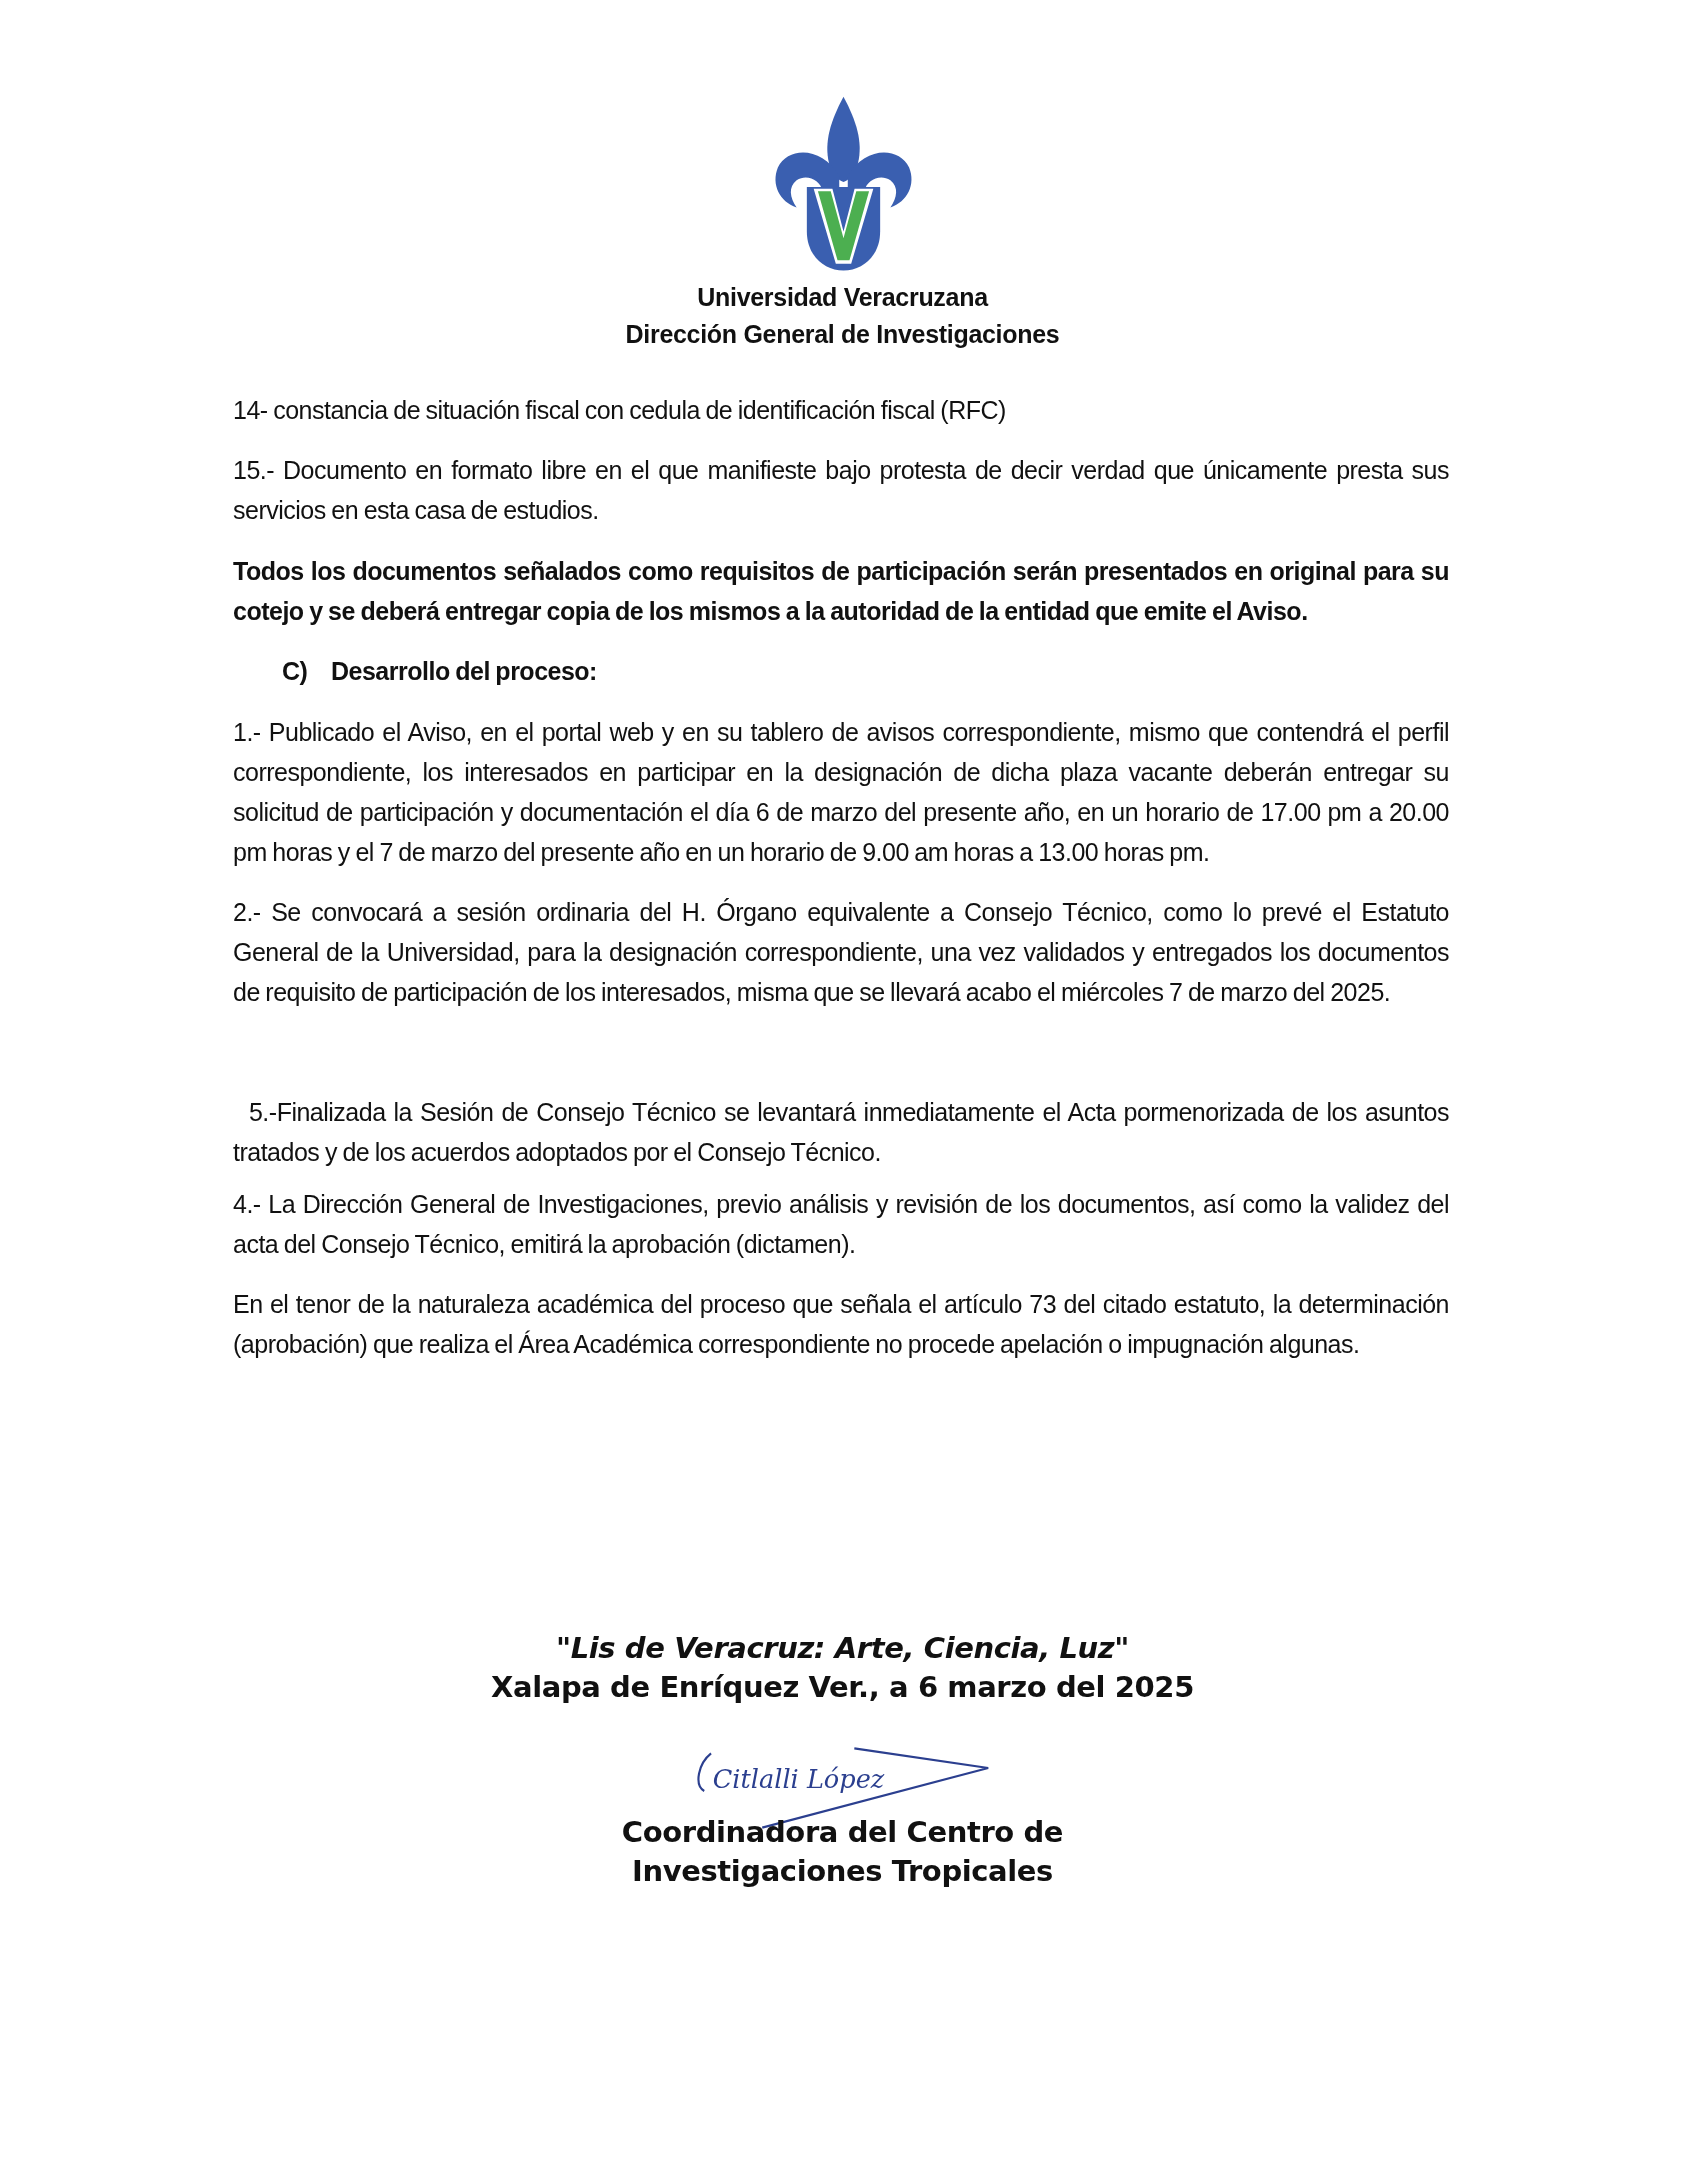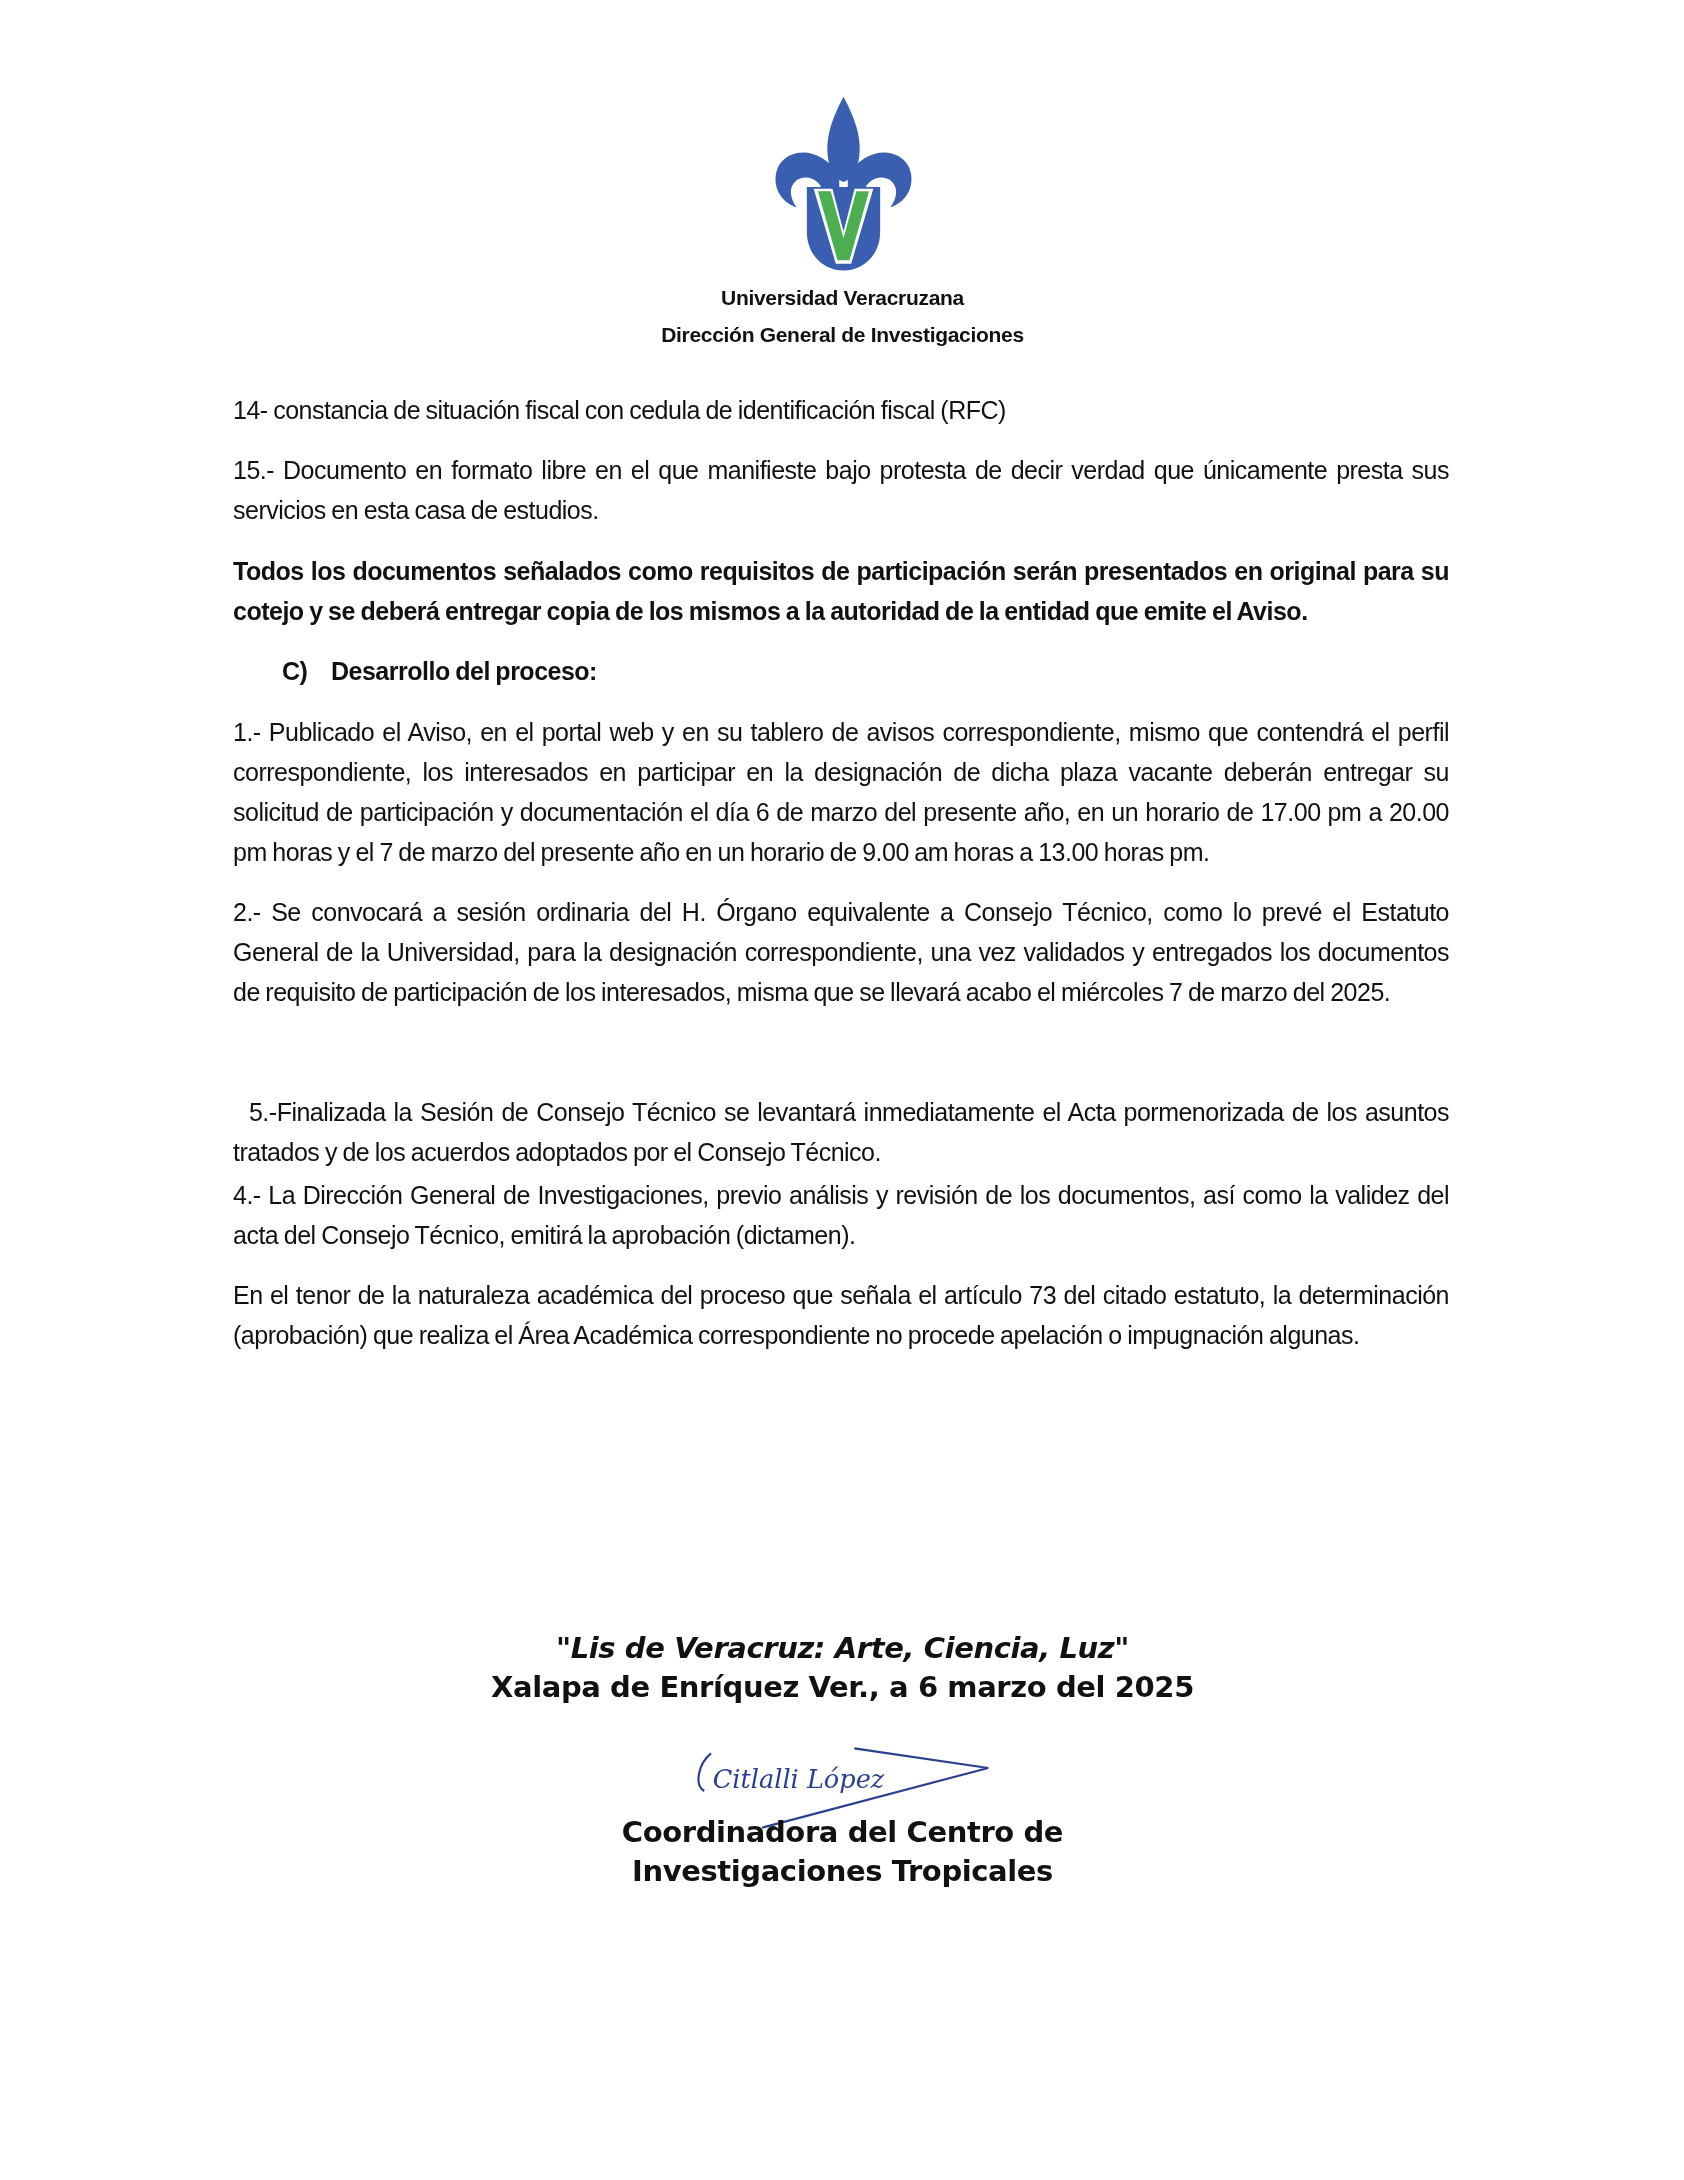--- a/index.html
+++ b/index.html
@@ -1,20 +1,20 @@
 <!DOCTYPE html>
 <html style="font-size:13.6px"><head>
 <meta charset="utf-8">
 <style>
   html, body { margin: 0; padding: 0; background: #ffffff; }
   body { width: 1685px; height: 2181px; position: relative; overflow: hidden; color: #111111; }
   .page { position: absolute; left: 0; top: 0; width: 1685px; height: 2181px; background: #ffffff; }
   .logo { position: absolute; left: 771px; top: 95px; width: 145px; height: 179px; }
   .header { position: absolute; left: 0; width: 1685px; text-align: center;
-            font-family: "Liberation Sans", sans-serif; font-weight: bold; font-size: 21px; letter-spacing: -0.3px; }
+            font-family: "Liberation Sans", sans-serif; font-weight: bold; font-size: 25px; letter-spacing: -0.3px; }
   .header div { height: 37px; line-height: 37px; }
   .body-col { position: absolute; left: 233px; width: 1216px;
               font-family: "Liberation Sans", sans-serif; font-size: 25px; line-height: 40px;
               letter-spacing: -0.5px; word-spacing: -0.9px; }
   .para { margin: 0; text-align: justify; text-align-last: left; }
   .bold { font-weight: bold; }
   .heading { font-weight: bold; padding-left: 49px; }
   .heading .letter { display: inline-block; width: 49px; }
   .closing { position: absolute; left: 0; width: 1685px; text-align: center;
              font-family: "DejaVu Sans", sans-serif; font-weight: bold; font-size: 29px; letter-spacing: -0.4px; }
@@ -51,21 +51,21 @@
     <p class="para" style="margin-top: 20.4px;">15.- Documento en formato libre en el que manifieste bajo protesta de decir verdad que únicamente presta sus servicios en esta casa de estudios.</p>
     <p class="para bold" style="margin-top: 20.4px;">Todos los documentos señalados como requisitos de participación serán presentados en original para su cotejo y se deberá entregar copia de los mismos a la autoridad de la entidad que emite el Aviso.</p>
 
     <div class="heading" style="margin-top: 20.4px;">
       <span class="letter">C)</span><span>Desarrollo del proceso:</span>
     </div>
 
     <p class="para" style="margin-top: 20.4px;">1.- Publicado el Aviso, en el portal web y en su tablero de avisos correspondiente, mismo que contendrá el perfil correspondiente, los interesados en participar en la designación de dicha plaza vacante deberán entregar su solicitud de participación y documentación el día 6 de marzo del presente año, en un horario de  17.00 pm a 20.00 pm horas y el 7 de marzo del presente año en un horario de 9.00 am horas a 13.00 horas pm.</p>
     <p class="para" style="margin-top: 20.4px;">2.- Se convocará a sesión ordinaria del H.  Órgano equivalente a Consejo Técnico, como lo prevé el Estatuto General de la Universidad, para la designación correspondiente, una vez validados y entregados los documentos de requisito de participación de los interesados, misma que se llevará acabo el miércoles 7 de marzo del 2025.</p>
     <p class="para" style="margin-top: 80px; white-space: pre-wrap;">  5.-Finalizada la Sesión de Consejo Técnico se levantará inmediatamente el Acta pormenorizada de los asuntos tratados y de los acuerdos adoptados por el Consejo Técnico.</p>
-    <p class="para" style="margin-top: 3px;">4.- La Dirección General de Investigaciones, previo análisis y revisión de los documentos, así como la validez del acta del Consejo Técnico, emitirá la aprobación (dictamen).</p>
+    <p class="para" style="margin-top: 12px;">4.- La Dirección General de Investigaciones, previo análisis y revisión de los documentos, así como la validez del acta del Consejo Técnico, emitirá la aprobación (dictamen).</p>
     <p class="para" style="margin-top: 20.4px;">En el tenor de la naturaleza académica del proceso que señala el artículo 73 del citado estatuto, la determinación (aprobación) que realiza el Área Académica correspondiente no procede apelación o impugnación algunas.</p>
   </div>
 
   <div class="closing" style="top: 1629px;">
     <div class="motto">"Lis de Veracruz: Arte, Ciencia, Luz"</div>
     <div>Xalapa de Enríquez Ver., a 6 marzo del 2025</div>
   </div>
 
   <svg class="signature" viewBox="0 0 360 110">
     <path d="M20 18 C5 30 0 55 12 62" stroke="#2b3f8f" stroke-width="2.5" fill="none"></path>

